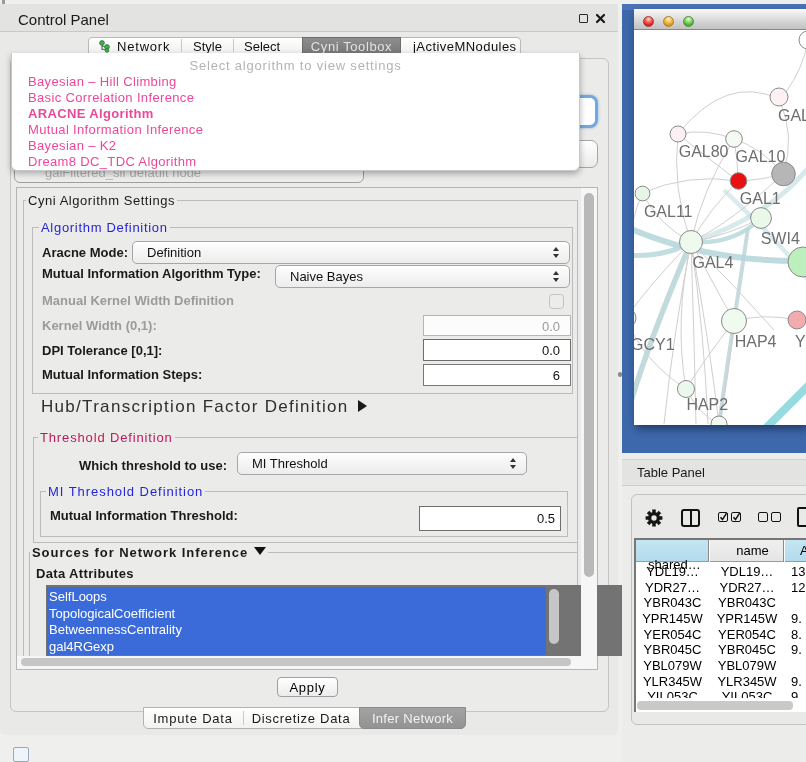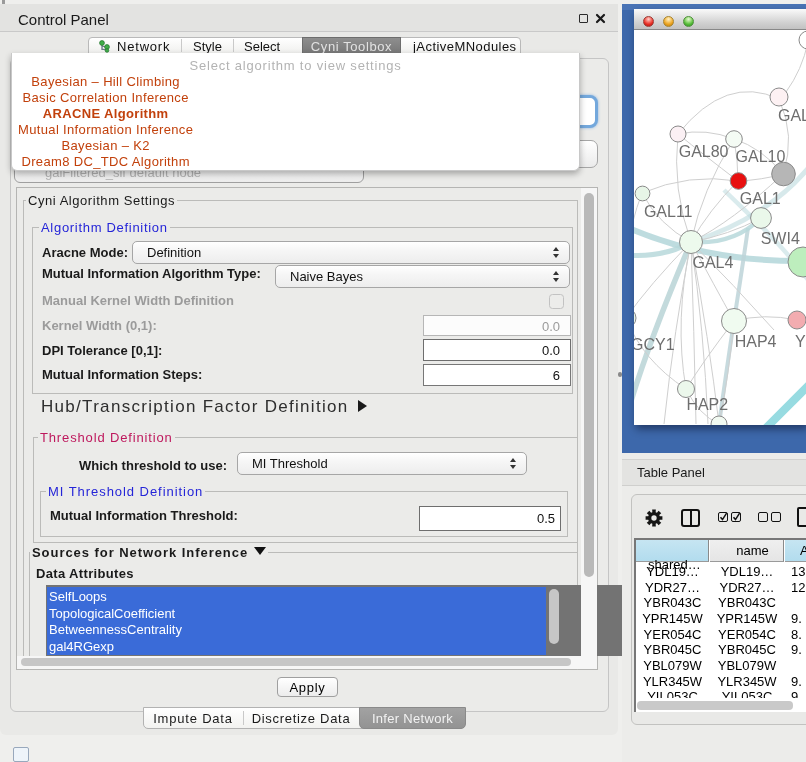--- a/index.html
+++ b/index.html
@@ -136,21 +136,21 @@
     <div style="position:absolute;left:0;top:0;width:322px;height:22px;background:linear-gradient(#ffffff,#f2f2f0);border:1px solid #b2b2b2;border-radius:0 0 5px 5px;"></div>
     <div style="position:absolute;left:100px;top:4px;width:1px;height:14px;background:#c9c9c9;"></div>
     <div style="position:absolute;left:216px;top:0;width:107px;height:22px;background:linear-gradient(#a2a2a2,#939393);border:1px solid #8a8a8a;border-radius:0 0 5px 5px;"></div>
     <div style="position:absolute;left:0px;top:4px;width:100px;text-align:center;font-size:13px;letter-spacing:0.8px;color:#1a1a1a;">Impute Data</div>
     <div style="position:absolute;left:100px;top:4px;width:116px;text-align:center;font-size:13px;letter-spacing:0.7px;color:#1a1a1a;">Discretize Data</div>
     <div style="position:absolute;left:216px;top:4px;width:107px;text-align:center;font-size:13px;letter-spacing:0.3px;color:#f2f2f2;">Infer Network</div>
   </div>
 
 <div class="abs" style="left:11px;top:53px;width:569px;height:118px;background:#fff;border:1px solid #c8c8c8;border-top:none;border-radius:0 0 6px 6px;box-shadow:0 3px 6px rgba(0,0,0,0.3);">
   <div style="position:absolute;left:0;top:5px;width:100%;text-align:center;font-size:13px;letter-spacing:0.8px;color:#b3b3b3;">Select algorithm to view settings</div>
-  <div style="position:absolute;left:6px;top:21px;font-size:13px;letter-spacing:0.35px;color:#c2410c;line-height:16.1px;text-align:center;">Bayesian – Hill Climbing<br>Basic Correlation Inference<br><b>ARACNE Algorithm</b><br>Mutual Information Inference<br>Bayesian – K2<br>Dream8 DC_TDC Algorithm</div>
+  <div style="position:absolute;left:16px;top:21px;font-size:13px;letter-spacing:0.35px;color:#ec4899;line-height:16.1px;">Bayesian – Hill Climbing<br>Basic Correlation Inference<br><b>ARACNE Algorithm</b><br>Mutual Information Inference<br>Bayesian – K2<br>Dream8 DC_TDC Algorithm</div>
 </div>
 
 <div class="abs" style="left:622px;top:4px;width:184px;height:449px;background:#3d68ab;"></div>
 <div class="abs" style="left:622px;top:4px;width:184px;height:6px;background:#4a74b6;"></div>
 
 <div class="abs" style="left:634px;top:9px;width:172px;height:416px;box-shadow:2px 4px 8px rgba(0,0,20,0.45);">
   <div style="position:absolute;left:0;top:0;width:100%;height:21px;background:linear-gradient(#fafafa,#d0d0d0 70%,#c2c2c2);border-bottom:1px solid #888;"></div>
   <div style="position:absolute;left:9px;top:6.5px;width:11px;height:11px;border-radius:50%;background:radial-gradient(circle at 50% 25%, #ffd2ce 0%, #f8837a 28%, #e72d24 62%, #ad120e 100%);border:0.5px solid #9b3a34;"></div>
   <div style="position:absolute;left:29px;top:6.5px;width:11px;height:11px;border-radius:50%;background:radial-gradient(circle at 50% 25%, #fff0c8 0%, #f8cf78 28%, #eba21f 62%, #b67b12 100%);border:0.5px solid #a8842e;"></div>
   <div style="position:absolute;left:48.5px;top:6.5px;width:11px;height:11px;border-radius:50%;background:radial-gradient(circle at 50% 25%, #e4f8d4 0%, #a9e18b 28%, #55bc38 62%, #2f8c1e 100%);border:0.5px solid #4e8f3c;"></div>

